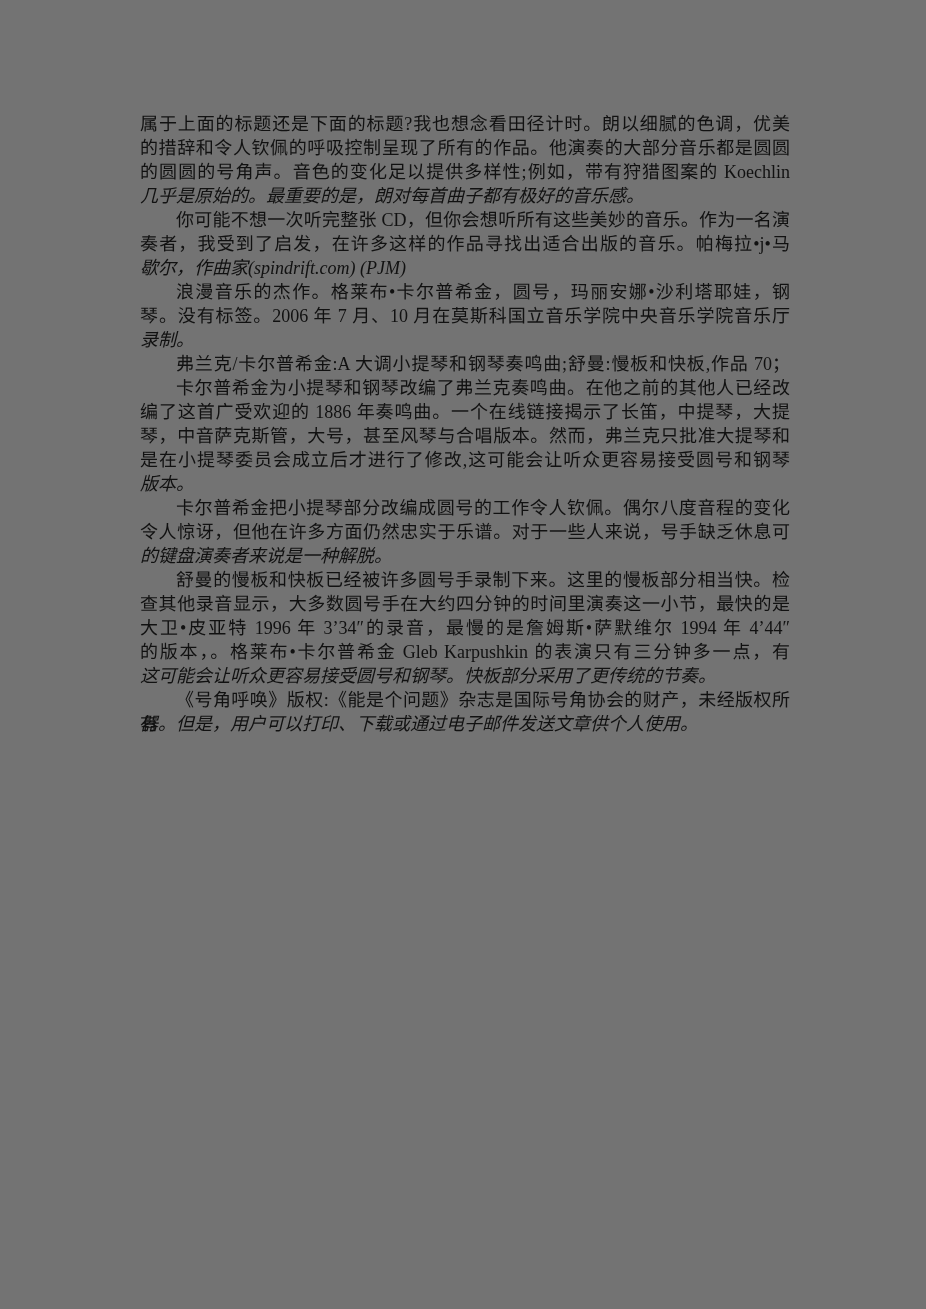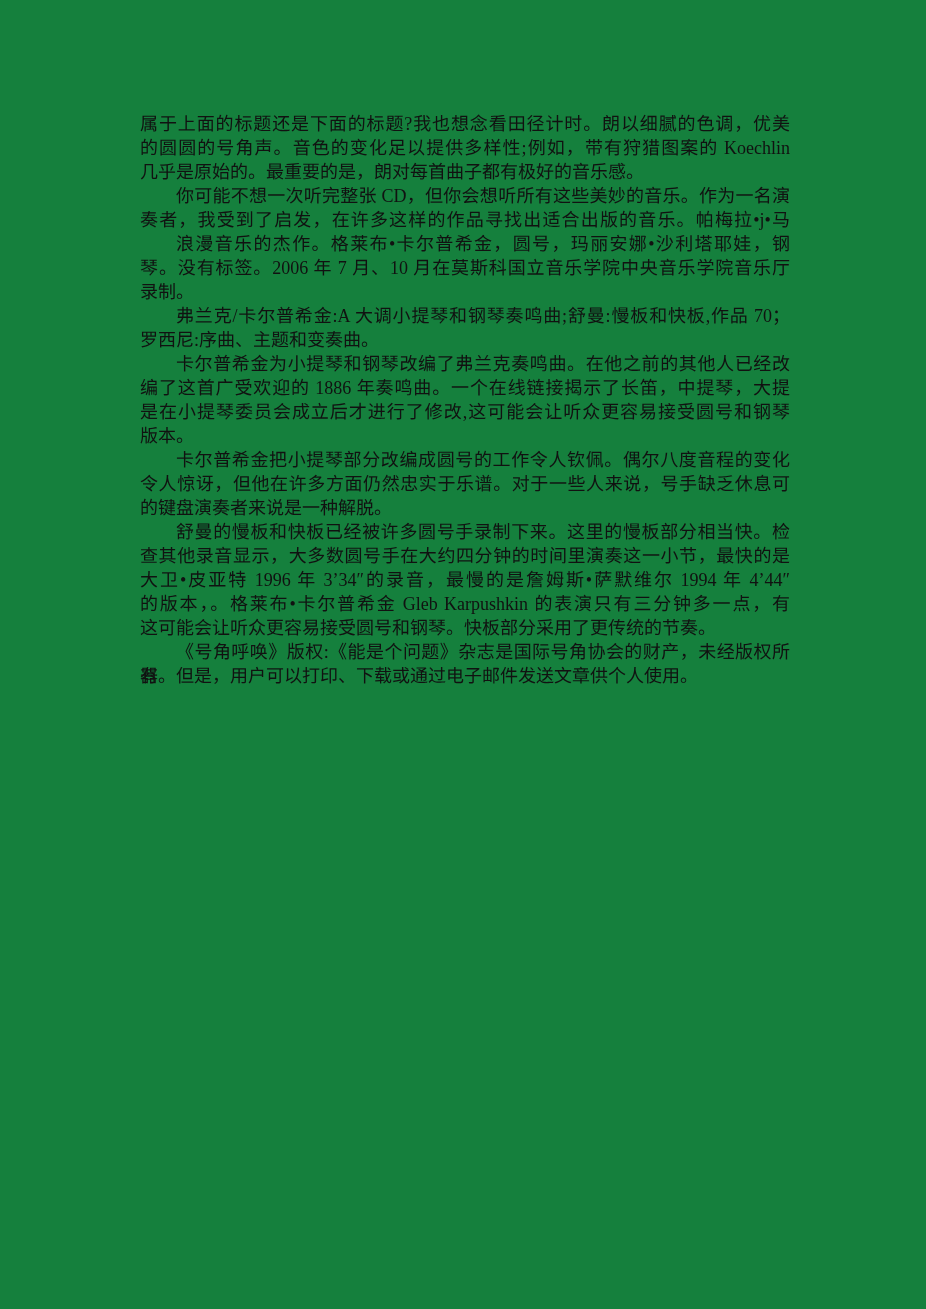--- a/index.html
+++ b/index.html
@@ -4,21 +4,21 @@
 <style>
   html, body {
     margin: 0;
     padding: 0;
     background: #ffffff;
   }
   .page {
     position: relative;
     width: 926px;
     height: 1309px;
-    background: #15803d;
+    background: #737373;
     overflow: hidden;
   }
   .text-block {
     position: absolute;
     left: 140px;
     top: 112px;
     width: 650px;
     font-family: "Liberation Serif", "DejaVu Serif", serif;
     font-size: 18px;
     line-height: 24px;
@@ -30,39 +30,42 @@
     text-align-last: justify;
     word-break: break-all;
   }
   .line.ind {
     text-indent: 36px;
     font-family: Liberation Serif, serif;
   }
   .line.end {
     text-align: left;
     text-align-last: left;
+    font-style: italic;
   }
 </style>
 </head>
 <body>
 
 <div class="page">
   <div class="text-block">
     <div class="line">属于上面的标题还是下面的标题?我也想念看田径计时。朗以细腻的色调，优美</div>
+    <div class="line">的措辞和令人钦佩的呼吸控制呈现了所有的作品。他演奏的大部分音乐都是圆圆</div>
     <div class="line">的圆圆的号角声。音色的变化足以提供多样性;例如，带有狩猎图案的 Koechlin</div>
     <div class="line end">几乎是原始的。最重要的是，朗对每首曲子都有极好的音乐感。</div>
     <div class="line ind">你可能不想一次听完整张 CD，但你会想听所有这些美妙的音乐。作为一名演</div>
     <div class="line">奏者，我受到了启发，在许多这样的作品寻找出适合出版的音乐。帕梅拉•j•马</div>
+    <div class="line end">歇尔，作曲家(spindrift.com) (PJM)</div>
     <div class="line ind">浪漫音乐的杰作。格莱布•卡尔普希金，圆号，玛丽安娜•沙利塔耶娃，钢</div>
     <div class="line">琴。没有标签。2006 年 7 月、10 月在莫斯科国立音乐学院中央音乐学院音乐厅</div>
     <div class="line end">录制。</div>
     <div class="line ind">弗兰克/卡尔普希金:A 大调小提琴和钢琴奏鸣曲;舒曼:慢板和快板,作品 70；</div>
-    <div class="line end">罗西尼:序曲、主题和变奏曲。</div>
     <div class="line ind">卡尔普希金为小提琴和钢琴改编了弗兰克奏鸣曲。在他之前的其他人已经改</div>
     <div class="line">编了这首广受欢迎的 1886 年奏鸣曲。一个在线链接揭示了长笛，中提琴，大提</div>
+    <div class="line">琴，中音萨克斯管，大号，甚至风琴与合唱版本。然而，弗兰克只批准大提琴和</div>
     <div class="line">是在小提琴委员会成立后才进行了修改,这可能会让听众更容易接受圆号和钢琴</div>
     <div class="line end">版本。</div>
     <div class="line ind">卡尔普希金把小提琴部分改编成圆号的工作令人钦佩。偶尔八度音程的变化</div>
     <div class="line">令人惊讶，但他在许多方面仍然忠实于乐谱。对于一些人来说，号手缺乏休息可</div>
     <div class="line end">的键盘演奏者来说是一种解脱。</div>
     <div class="line ind">舒曼的慢板和快板已经被许多圆号手录制下来。这里的慢板部分相当快。检</div>
     <div class="line">查其他录音显示，大多数圆号手在大约四分钟的时间里演奏这一小节，最快的是</div>
     <div class="line">大卫•皮亚特 1996 年 3’34″的录音，最慢的是詹姆斯•萨默维尔 1994 年 4’44″</div>
     <div class="line">的版本，。格莱布•卡尔普希金 Gleb Karpushkin 的表演只有三分钟多一点，有</div>
     <div class="line end">这可能会让听众更容易接受圆号和钢琴。快板部分采用了更传统的节奏。</div>

